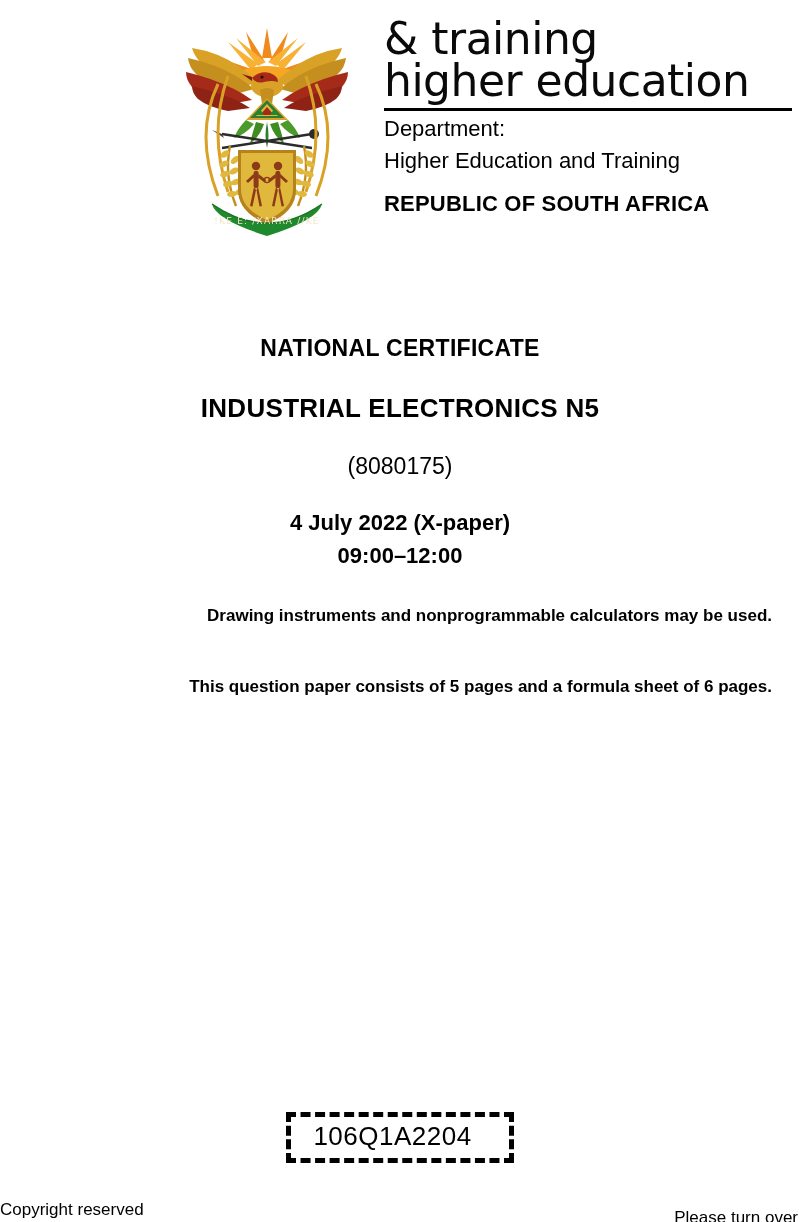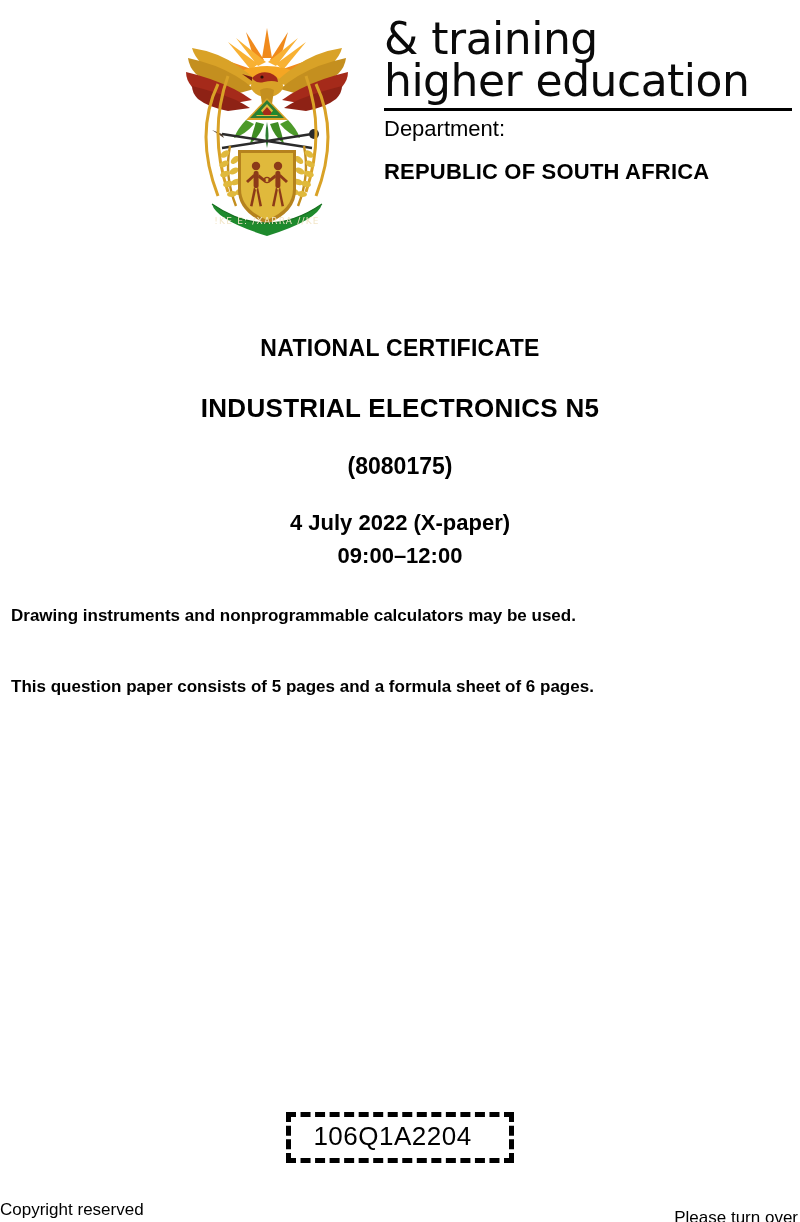--- a/index.html
+++ b/index.html
@@ -93,21 +93,21 @@
   }
   .t-subject {
     font-size: 26px;
     font-weight: bold;
     letter-spacing: 0.3px;
     line-height: 1.2;
     margin-top: 30px;
   }
   .t-code {
     font-size: 23px;
-    font-weight: bold;
+    font-weight: normal;
     line-height: 1.2;
     margin-top: 29px;
   }
   .t-date {
     font-size: 22px;
     font-weight: bold;
     line-height: 1.2;
     margin-top: 30px;
   }
   .t-time {
@@ -116,22 +116,21 @@
     line-height: 1.2;
     margin-top: 6px;
   }
 
   
   .notes {
     position: absolute;
     left: 0;
     top: 605px;
     width: 772px;
-    text-align: left;
-    padding-left: 11px;
+    text-align: right;
   }
   .note-line {
     font-size: 17px;
     font-weight: bold;
     line-height: 1.25;
   }
   .note-line.second {
     margin-top: 50px;
   }
 
@@ -304,20 +303,21 @@
         <text x="89" y="210" text-anchor="middle" font-family="DejaVu Sans, sans-serif" font-size="9" fill="#F2E6C8" letter-spacing="1.2" transform="rotate(0 89 210)">!KE E: /XARRA //KE</text>
       </g>
     </svg>
   </div>
 
   <div class="dept-block">
     <div class="brand-line second">&amp; training</div>
     <div class="brand-line">higher education</div>
     <div class="brand-rule"></div>
     <div class="dept-sub">Department:</div>
+    <div class="dept-sub">Higher Education and Training</div>
     <div class="dept-country">REPUBLIC OF SOUTH AFRICA</div>
   </div>
 </div>
 
 <div class="title-block">
   <div class="t-certificate">NATIONAL CERTIFICATE</div>
   <div class="t-subject">INDUSTRIAL ELECTRONICS N5</div>
   <div class="t-code">(8080175)</div>
   <div class="t-date">4 July 2022 (X-paper)</div>
   <div class="t-time">09:00–12:00</div>

